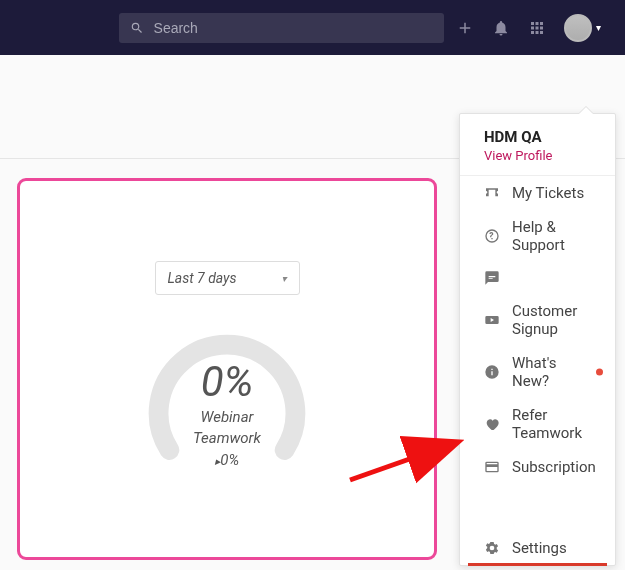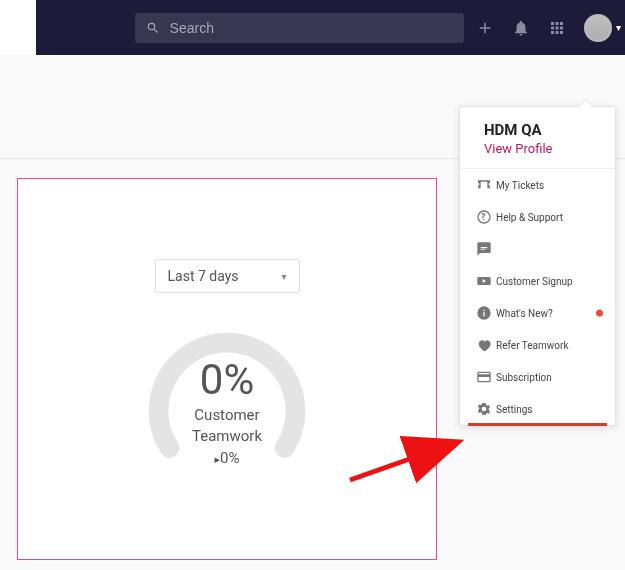--- a/index.html
+++ b/index.html
@@ -9,23 +9,22 @@
     width: 625px;
     height: 570px;
     overflow: hidden;
     position: relative;
   }
   .topbar {
     height: 55px;
     background: #1d1b3a;
     display: flex;
     align-items: center;
-    padding: 0 4px;
+    padding: 0 24px;
     gap: 12px;
-    margin-left: 36px;
   }
   .search-wrap {
     margin-left: 95px;
     background: rgba(255,255,255,0.12);
     border-radius: 3px;
     height: 30px;
     width: 345px;
     display: flex;
     align-items: center;
     padding: 0 10px;
@@ -68,26 +67,27 @@
     height:1px;
     background:#e5e5e5;
   }
   .card {
     position:absolute;
     top: 123px;
     left: 17px;
     width: 420px;
     height: 382px;
     background:#fff;
-    border:1px solid #ec4899;
-    border-radius:0;
+    border:3px solid #ec4899;
+    border-radius:9px;
     display:flex;
     flex-direction:column;
     align-items:center;
     padding-top: 80px;
+    font-style: italic;
   }
   .dropdown {
     border:1px solid #ddd;
     border-radius:3px;
     height:34px;
     width:145px;
     display:flex;
     align-items:center;
     justify-content:space-between;
     padding:0 12px;
@@ -105,21 +105,21 @@
     align-items:center;
     justify-content:center;
   }
   .gauge-text { text-align:center; position:relative; top:8px; }
   .pct { font-size:42px; color:#555; font-weight:400; }
   .gauge-label { font-size:15px; color:#555; line-height:1.25; margin-top:2px; }
   .delta { font-size:15px; color:#555; margin-top:4px; }
   .delta-caret { font-size:11px; }
   .menu {
     position:absolute;
-    top: 51px;
+    top: 58px;
     right: 9px;
     width: 157px;
     background:#fff;
     border:1px solid #e2e2e2;
     box-shadow: 0 2px 8px rgba(0,0,0,0.12);
     border-radius:2px;
     z-index: 10;
   }
   .menu::before {
     content:"";
@@ -134,23 +134,23 @@
   }
   .menu-header {
     padding: 14px 16px 12px 24px;
     border-bottom:1px solid #eee;
   }
   .menu-header .uname { font-weight:700; font-size:15px; color:#222; }
   .menu-header .uprof { font-size:13px; color:#be185d; margin-top:2px; cursor:pointer; }
   .menu-item {
     display:flex;
     align-items:center;
-    gap:4px;
-    padding: 8px 16px;
-    font-size:10px;
+    gap:12px;
+    padding: 8px 24px;
+    font-size:15px;
     color:#444;
     cursor:pointer;
     position:relative;
   }
   .menu-ico { width:16px; height:16px; color:#777; display:flex; align-items:center; justify-content:center; flex-shrink:0; }
   .menu-sep { border-top:1px solid #eee; }
   .red-dot {
     width:7px; height:7px; border-radius:50%; background:#e74c3c;
     position:absolute; right:12px; top:50%; transform:translateY(-50%);
   }
@@ -211,21 +211,21 @@
     <div class="dropdown">
       <span>Last 7 days</span>
       <span style="font-size:10px;color:#888;">▾</span>
     </div>
     <div class="gauge">
       <svg viewBox="0 0 200 200" width="180" height="180" style="position:absolute;inset:0;">
         <path d="M 36 150 A 76 76 0 1 1 164 150" fill="none" stroke="#e4e4e4" stroke-width="22" stroke-linecap="round"></path>
       </svg>
       <div class="gauge-text">
         <div class="pct">0%</div>
-        <div class="gauge-label">Customer</div>
+        <div class="gauge-label">Webinar</div>
         <div class="gauge-label">Teamwork</div>
         <div class="delta">
           <span class="delta-caret">▸</span><span>0%</span>
         </div>
       </div>
     </div>
   </div>
 
   <div class="menu">
     <div class="menu-header">
@@ -282,21 +282,21 @@
       <span>Refer Teamwork</span>
     </div>
     <div class="menu-item">
       <span class="menu-ico">
         <svg viewBox="0 0 24 24" width="16" height="16" fill="#777">
             <path d="M20 4H4a2 2 0 00-2 2v12a2 2 0 002 2h16a2 2 0 002-2V6a2 2 0 00-2-2zm0 4H4V6h16zm0 10H4v-6h16z"></path>
           </svg>
       </span>
       <span>Subscription</span>
     </div>
-    <div class="menu-item" style="position:relative;">
+    <div class="menu-item" style="position:relative;margin-top:47px;">
       <span class="menu-ico">
         <svg viewBox="0 0 24 24" width="16" height="16" fill="#777">
             <path d="M19.14 12.94a7.49 7.49 0 000-1.88l2.03-1.58-2-3.46-2.39.96a7.52 7.52 0 00-1.63-.94L14.5 3h-5l-.65 2.04a7.52 7.52 0 00-1.63.94l-2.39-.96-2 3.46 2.03 1.58a7.49 7.49 0 000 1.88L2.83 14.5l2 3.46 2.39-.96c.5.38 1.05.7 1.63.94L9.5 21h5l.65-2.04c.58-.24 1.13-.56 1.63-.94l2.39.96 2-3.46-2.03-1.58zM12 15.5A3.5 3.5 0 1115.5 12 3.5 3.5 0 0112 15.5z"></path>
           </svg>
       </span>
       <span>Settings</span>
       <span class="underline"></span>
     </div>
   </div>
 

